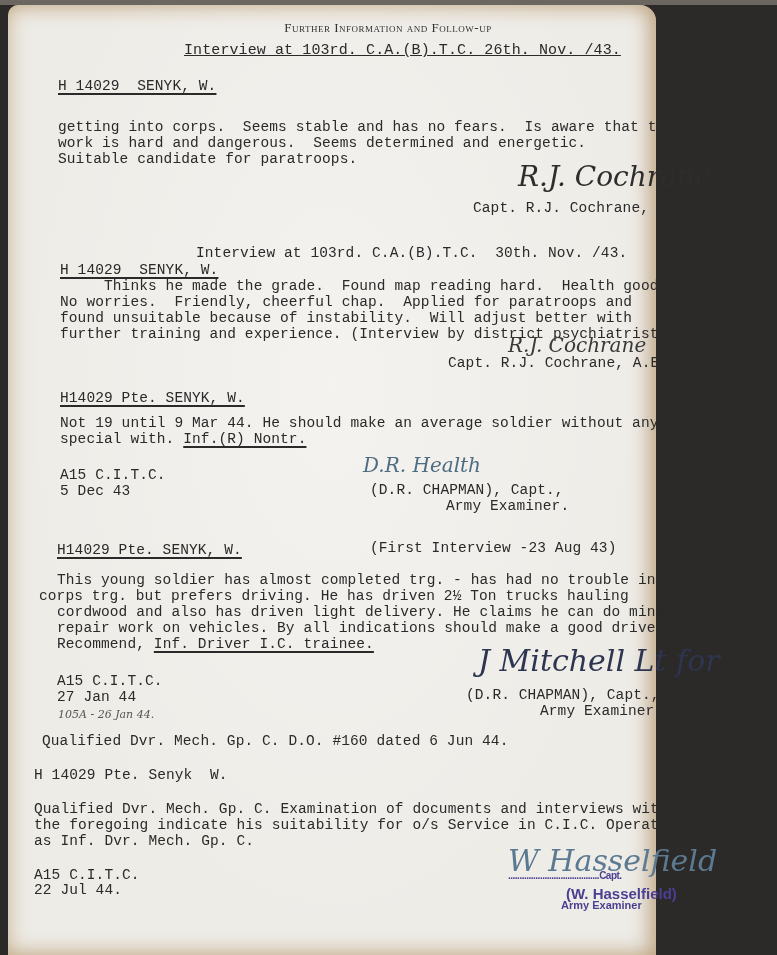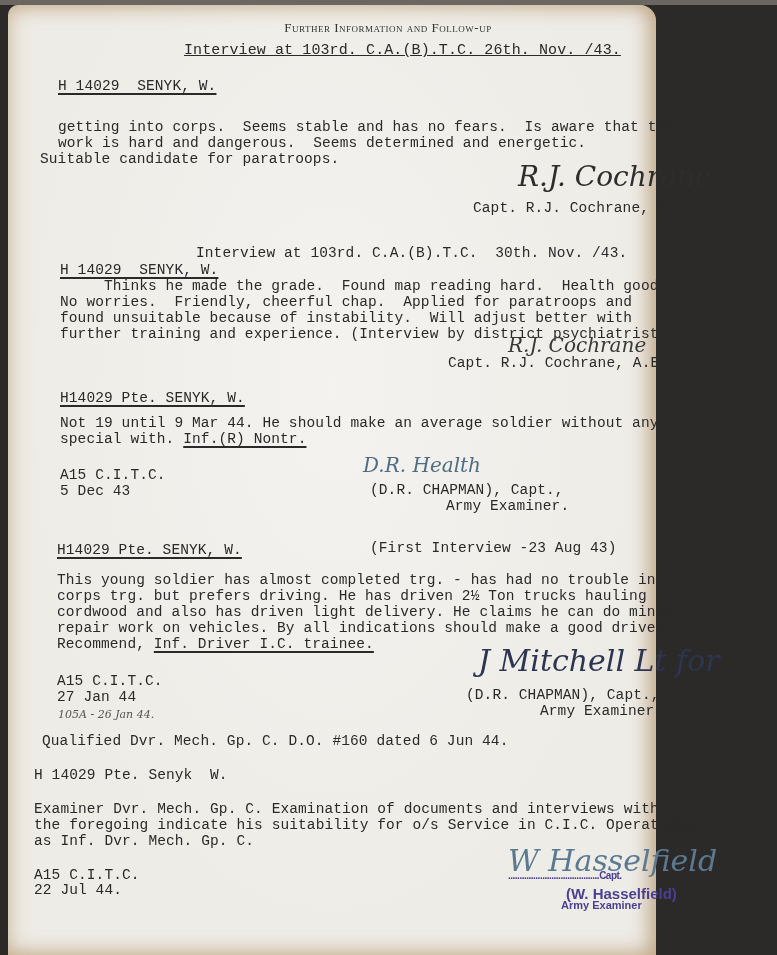--- a/index.html
+++ b/index.html
@@ -48,21 +48,21 @@
 <div class="topbar"></div>
 
 <div class="page">
 
   <div class="heading">Further Information and Follow-up</div>
 
   <div class="t" style="left:176px; top:38px; font-size:15px;text-decoration:underline;">Interview at 103rd. C.A.(B).T.C. 26th. Nov. /43.</div>
   <div class="t u" style="left:50px; top:73px;">H 14029  SENYK, W.</div>
   <div class="t" style="left:50px; top:114px;">getting into corps.  Seems stable and has no fears.  Is aware that the</div>
   <div class="t" style="left:50px; top:130px;">work is hard and dangerous.  Seems determined and energetic.</div>
-  <div class="t" style="left:32px; top:146px;">Suitable candidate for paratroops.</div>
+  <div class="t" style="left:50px; top:146px;">Suitable candidate for paratroops.</div>
   <div class="sig" style="left:510px; top:155px; font-size:28px; color:#2d2d2d;">R.J. Cochrane</div>
   <div class="t" style="left:465px; top:195px;">Capt. R.J. Cochrane, A.E.</div>
 
   <div class="t" style="left:188px; top:240px;">Interview at 103rd. C.A.(B).T.C.  30th. Nov. /43.</div>
   <div class="t u" style="left:52px; top:257px;">H 14029  SENYK, W.</div>
   <div class="t" style="left:52px; top:273px;">     Thinks he made the grade.  Found map reading hard.  Health good.</div>
   <div class="t" style="left:52px; top:289px;">No worries.  Friendly, cheerful chap.  Applied for paratroops and</div>
   <div class="t" style="left:52px; top:305px;">found unsuitable because of instability.  Will adjust better with</div>
   <div class="t" style="left:52px; top:321px;">further training and experience. (Interview by district psychiatrist).</div>
   <div class="sig" style="left:500px; top:328px; font-size:20px; color:#3a3a3a;">R.J. Cochrane</div>
@@ -73,35 +73,35 @@
   <div class="t" style="left:52px; top:426px;"><span>special with. </span><span class="u">Inf.(R) Nontr.</span></div>
   <div class="t" style="left:52px; top:462px;">A15 C.I.T.C.</div>
   <div class="t" style="left:52px; top:478px;">5 Dec 43</div>
   <div class="sig" style="left:355px; top:448px; font-size:20px; color:#4f6d82;">D.R. Health</div>
   <div class="t" style="left:362px; top:477px;">(D.R. CHAPMAN), Capt.,</div>
   <div class="t" style="left:438px; top:493px;">Army Examiner.</div>
 
   <div class="t u" style="left:49px; top:537px;">H14029 Pte. SENYK, W.</div>
   <div class="t" style="left:362px; top:535px;">(First Interview -23 Aug 43)</div>
   <div class="t" style="left:49px; top:567px;">This young soldier has almost completed trg. - has had no trouble in</div>
-  <div class="t" style="left:49px; top:583px;text-align:center;">corps trg. but prefers driving. He has driven 2½ Ton trucks hauling</div>
+  <div class="t" style="left:31px; top:583px;text-align:center;">corps trg. but prefers driving. He has driven 2½ Ton trucks hauling</div>
   <div class="t" style="left:49px; top:599px;">cordwood and also has driven light delivery. He claims he can do minor</div>
   <div class="t" style="left:49px; top:615px;">repair work on vehicles. By all indications should make a good driver.</div>
   <div class="t" style="left:49px; top:631px;"><span>Recommend, </span><span class="u">Inf. Driver I.C. trainee.</span></div>
   <div class="t" style="left:49px; top:668px;">A15 C.I.T.C.</div>
   <div class="t" style="left:49px; top:684px;">27 Jan 44</div>
   <div class="hand" style="left:50px; top:703px;">105A - 26 Jan 44.</div>
   <div class="sig" style="left:470px; top:638px; font-size:30px; color:#2d3550;">J Mitchell Lt for</div>
   <div class="t" style="left:458px; top:682px;">(D.R. CHAPMAN), Capt.,</div>
   <div class="t" style="left:532px; top:698px;">Army Examiner.</div>
 
   <div class="t" style="left:34px; top:728px;">Qualified Dvr. Mech. Gp. C. D.O. #160 dated 6 Jun 44.</div>
 
   <div class="t" style="left:26px; top:762px;">H 14029 Pte. Senyk  W.</div>
-  <div class="t" style="left:26px; top:796px;">Examiner Dvr. Mech. Gp. C. Examination of documents and interviews with</div>
+  <div class="t" style="left:26px; top:796px;">Qualified Dvr. Mech. Gp. C. Examination of documents and interviews with</div>
   <div class="t" style="left:26px; top:812px;">the foregoing indicate his suitability for o/s Service in C.I.C. Operational</div>
   <div class="t" style="left:26px; top:828px;">as Inf. Dvr. Mech. Gp. C.</div>
   <div class="t" style="left:26px; top:862px;">A15 C.I.T.C.</div>
   <div class="t" style="left:26px; top:877px;">22 Jul 44.</div>
   <div class="sig" style="left:500px; top:838px; font-size:30px; color:#5b7a92;">W Hasselfield</div>
   <div class="stamp" style="left:500px; top:865px; font-size:10px; letter-spacing:-0.5px;">........................................Capt.</div>
   <div class="stamp" style="left:558px; top:880px; font-size:15px;">(W. Hasselfield)</div>
   <div class="stamp" style="left:553px; top:894px; font-size:11px;">Army Examiner</div>
 
 </div>

